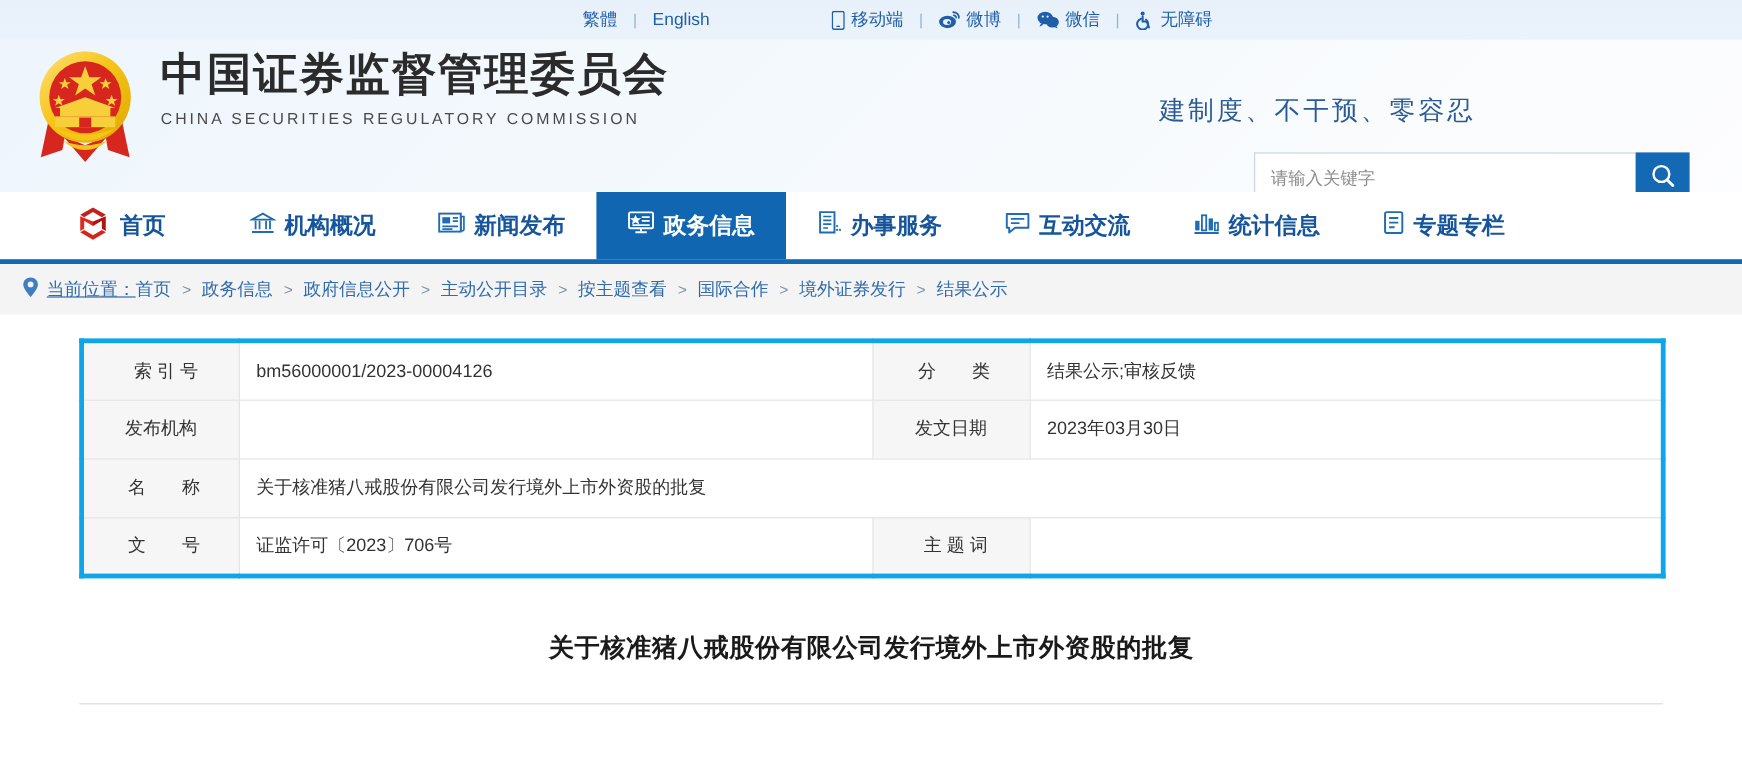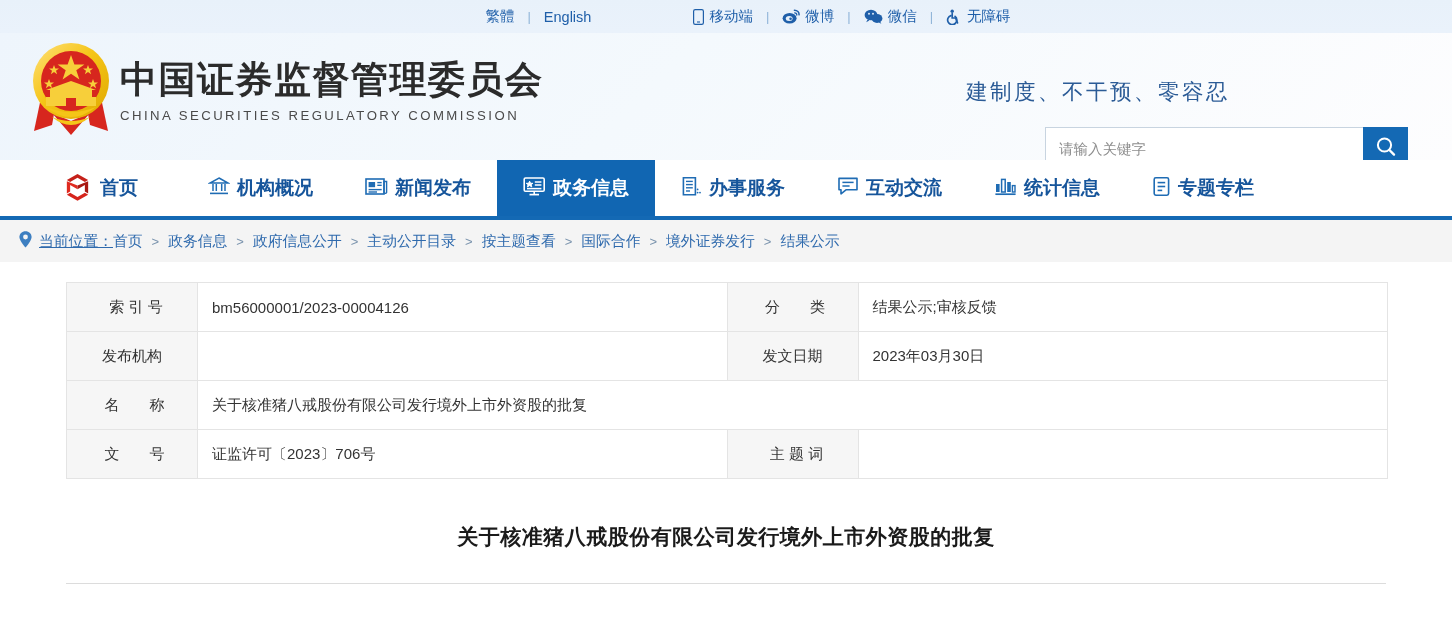--- a/index.html
+++ b/index.html
@@ -25,21 +25,21 @@
   .tb-sep{ color:#8fb4d8; margin:0 13px; font-size:13px; }
   .tb-gap{ width:58px; }
   .tb-ico{ display:inline-block; line-height:0; }
 
   
   .header{
     height:127px; width:100%;
     background:linear-gradient(135deg,#eef5fc 0%,#f4f9fd 45%,#fdfdfe 100%);
     position:relative;
   }
-  .brand{ position:absolute; left:22px; top:2px; display:flex; align-items:center; }
+  .brand{ position:absolute; left:22px; top:2px; display:flex; align-items:flex-start; gap:14px;}
   .emblem{ width:98px; height:106px; position:relative; }
   .title-block{ padding-top:6px; }
   .title-cn{
     font-size:37px; font-weight:bold; color:#2b2b2b;
     letter-spacing:1.5px; line-height:1.15;
     font-family:"DejaVu Sans","Liberation Sans",sans-serif;
   }
   .title-en{
     font-size:13.2px; color:#4a4a4a; letter-spacing:2.45px;
     font-weight:normal; margin-top:7px;
@@ -90,21 +90,21 @@
   .crumb{ display:flex; align-items:center; font-size:14.8px; color:#2f6aad; gap:0; }
   .crumb .lbl{ color:#2f6aad; margin-left:6px;text-decoration:underline; }
   .crumb a{ color:#2f6aad; text-decoration:none; }
   .crumb .arrow{ margin:0 9px; color:#7a93ad; font-size:13px; }
 
   
   .content{ background:#fff; min-height:400px; padding:0 0 0 0; }
   .tablewrap{ padding:20px 64px 0 66px; }
   table.meta{
     width:100%; border-collapse:collapse;
-    border:1px solid #0ea5e9; table-layout:fixed;padding-left:27px;
+    border:4px solid #0ea5e9; table-layout:fixed;padding-left:27px;
   }
   table.meta td{
     border:1px solid #e4e4e4;
     height:49px; font-size:15px; color:#333; vertical-align:middle;
   }
   td.lab{
     width:131px; background:#f6f6f6; text-align:center;
     color:#2d2d2d; font-size:15.5px; letter-spacing:0px;
   }
   td.lab.right{ width:131px; }

